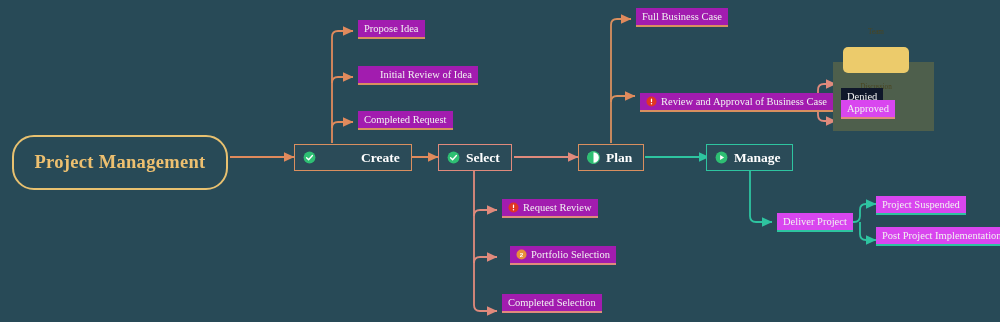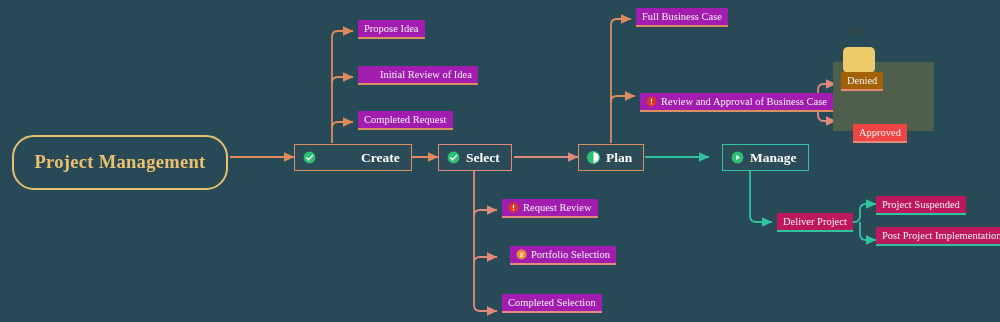--- a/index.html
+++ b/index.html
@@ -63,35 +63,35 @@
     background: #4a4f4f;
     color: #f2f2f2;
     font-size: 10.5px;
     display: flex; align-items: center;
     padding: 0 6px;
     gap: 4px;
     white-space: nowrap;
     border-bottom: 2px solid #d98f5f;
   }
   .leaf.u-salmon { border-bottom-color: #e08a7c; }
-  .leaf.u-teal   { border-bottom-color: #2ec4a0; background: #be185d; }
+  .leaf.u-teal   { border-bottom-color: #2ec4a0; background: #d946ef; }
   .leaf.bare     { background: #a21caf; }
 
   
   .group-box {
     position: absolute;
     left: 833px; top: 62px;
     width: 101px; height: 69px;
     background: #4e5f4c;
     box-sizing: border-box;
   }
   .group-tab {
     position: absolute;
     left: 843px; top: 47px;
-    width: 32px; height: 26px;
+    width: 66px; height: 26px;
     background: #eccb6b;
     border-radius: 5px;
     color: #4a4520;
     font-size: 7.2px;
     line-height: 9.4px;
     text-align: center;
     display: flex; flex-direction: column;
     align-items: center; justify-content: center;
     box-sizing: border-box;
     gap: 46px;
@@ -179,21 +179,21 @@
     <span class="ico">
       <svg width="13" height="13" viewBox="0 0 16 16">
         <circle cx="8" cy="8" r="7.3" fill="#ffffff"></circle>
         <path d="M8 0.7 A7.3 7.3 0 0 0 8 15.3 Z" fill="#2ebf73"></path>
         <circle cx="8" cy="8" r="7.3" fill="none" stroke="#2ebf73" stroke-width="1.4"></circle>
       </svg>
     </span>
     <span>Plan</span>
   </div>
 
-  <div class="stage teal" style="left:722px; top:144px;">
+  <div class="stage teal" style="left:706px; top:144px;">
     <span class="ico">
       <svg width="13" height="13" viewBox="0 0 16 16">
         <circle cx="8" cy="8" r="7.3" fill="#2ebf73"></circle>
         <path d="M6.3 4.9 L11.2 8 L6.3 11.1 Z" fill="#ffffff"></path>
       </svg>
     </span>
     <span>Manage</span>
   </div>
 
   <div class="leaf bare" style="left:358px; top:20px;">
@@ -241,24 +241,24 @@
       </svg>
     </span>
     <span>Review and Approval of Business Case</span>
   </div>
 
   <div class="group-box"></div>
   <div class="group-tab">
     <span>Team</span>
     <span>Discussion</span>
   </div>
-  <div class="leaf bare u-salmon" style="left:841px; top:72px; background:#a16207;">
+  <div class="leaf bare u-salmon" style="left:841px; top:88px; background:#0f172a;">
     <span>Denied</span>
   </div>
-  <div class="leaf bare u-salmon" style="left:841px; top:124px; background:#ef4444;margin-left:12px;">
+  <div class="leaf bare u-salmon" style="left:841px; top:100px; background:#d946ef;">
     <span>Approved</span>
   </div>
 
   <div class="leaf u-teal" style="left:777px; top:213px;">
     <span>Deliver Project</span>
   </div>
   <div class="leaf u-teal" style="left:876px; top:196px;">
     <span>Project Suspended</span>
   </div>
   <div class="leaf u-teal" style="left:876px; top:227px;">

